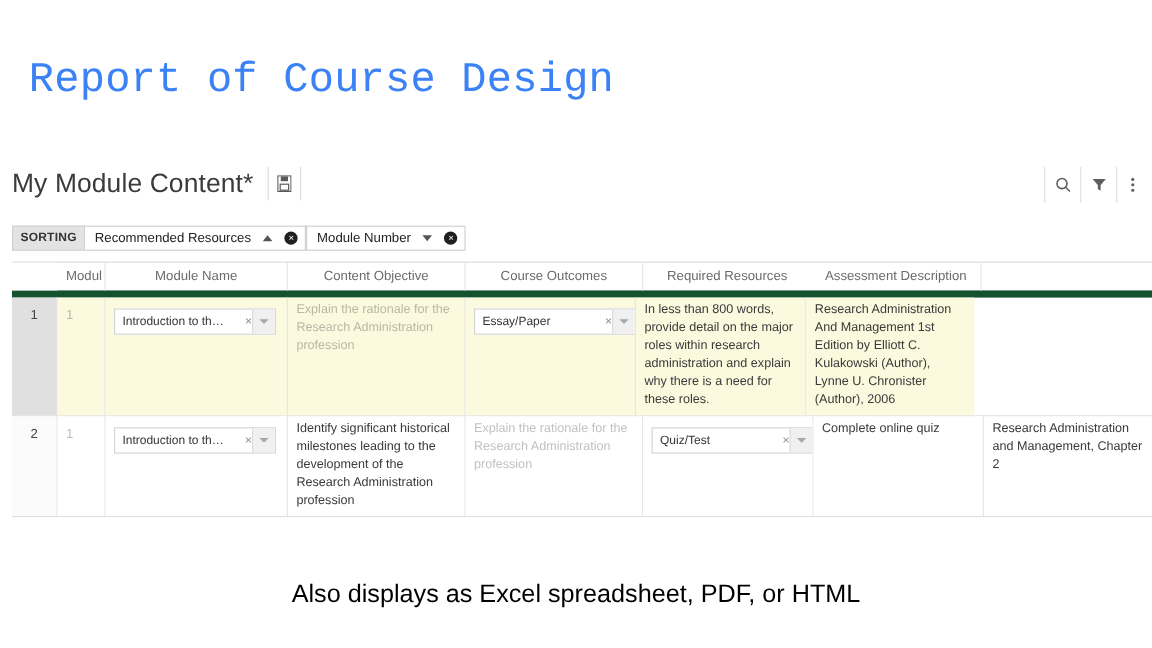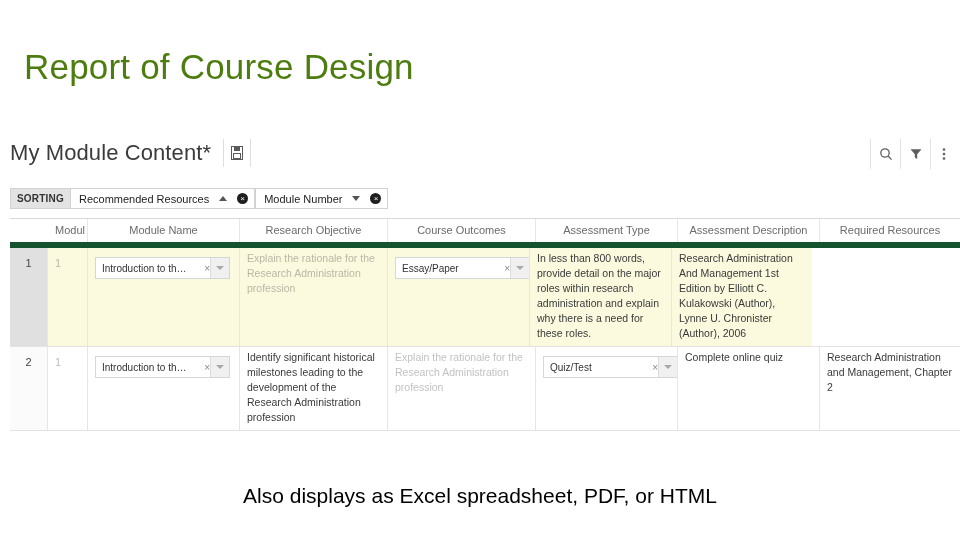--- a/index.html
+++ b/index.html
@@ -17,23 +17,24 @@
   }
 
   
   .slide-title {
     position: absolute;
     left: 24px;
     top: 48px;
     font-size: 35px;
     font-weight: 400;
     letter-spacing: 0.2px;
-    color: #4d7c0f;
+    color: #3b82f6;
     line-height: 1.1;
     white-space: nowrap;
+    font-family: Liberation Mono, monospace;
   }
 
   
   .app-shot {
     position: absolute;
     left: 0px;
     top: 133px;
     width: 960px;
     height: 288px;
     background: #ffffff;
@@ -325,25 +326,24 @@
       <span class="chip-x">×</span>
     </span>
   </div>
 
   <div class="grid">
 
     <div class="grid-row grid-head">
       <div class="gcell c-rownum"></div>
       <div class="gcell c-modul">Modul</div>
       <div class="gcell c-modname">Module Name</div>
-      <div class="gcell c-objective">Research Objective</div>
+      <div class="gcell c-objective">Content Objective</div>
       <div class="gcell c-outcomes">Course Outcomes</div>
-      <div class="gcell c-asmttype">Assessment Type</div>
+      <div class="gcell c-required">Required Resources</div>
       <div class="gcell c-asmtdesc">Assessment Description</div>
-      <div class="gcell c-required">Required Resources</div>
     </div>
 
     <div class="grid-row row-highlight" style="min-height:93px;">
       <div class="gcell c-rownum">1</div>
       <div class="gcell c-modul">1</div>
       <div class="gcell c-modname">
         <div class="select-widget">
           <div class="select-value">
             <span class="label">Introduction to the...</span>
             <span class="select-clear">×</span>

